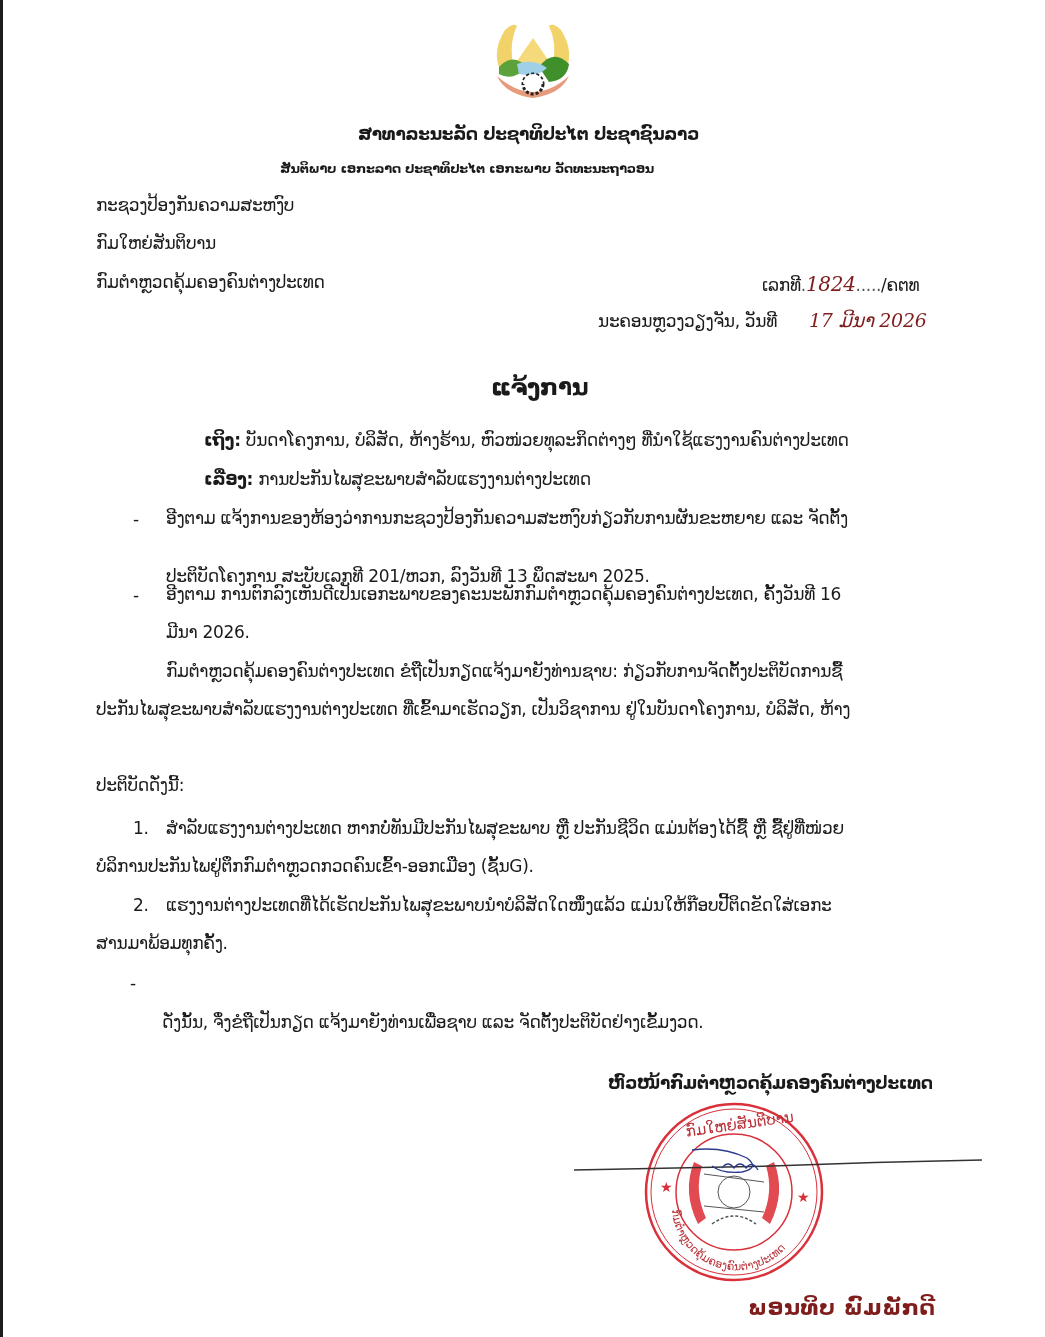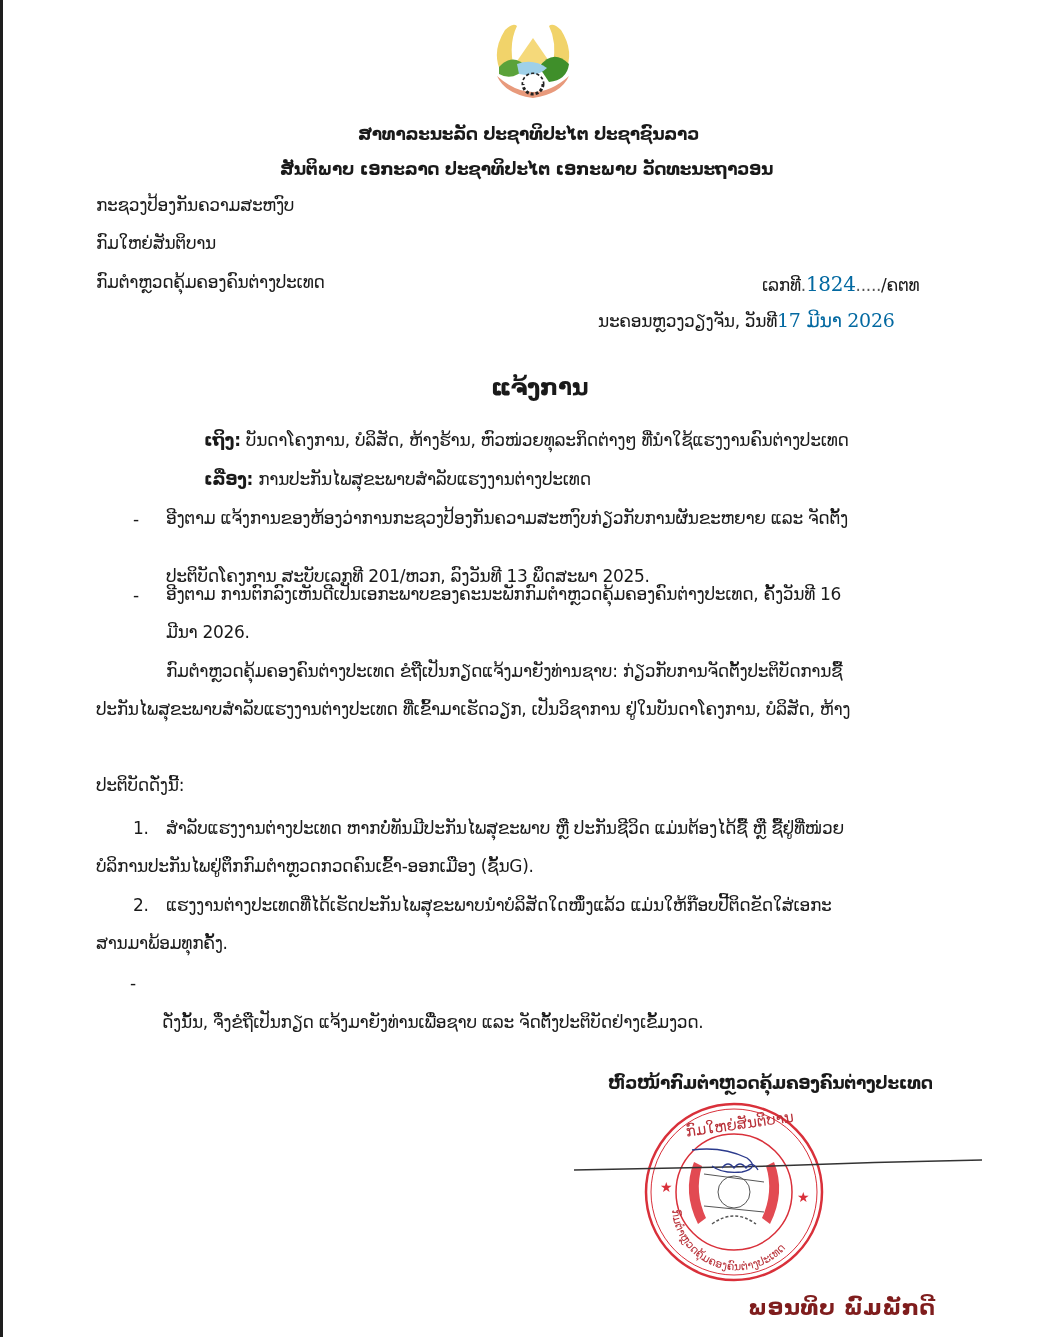--- a/index.html
+++ b/index.html
@@ -9,21 +9,21 @@
     font-family: "DejaVu Sans", "Liberation Sans", sans-serif;
     color: #1a1a1a;
     position: relative;
   }
   .left-edge { position: absolute; left: 0; top: 0; width: 3px; height: 1337px; background: #1e1e1e; }
   .page { position: absolute; left: 0; top: 0; width: 1045px; height: 1337px; }
   .abs { position: absolute; white-space: nowrap; }
   .t { font-size: 17px; line-height: 24px; letter-spacing: -0.3px; }
   .bold { font-weight: bold; }
   .emblem { position: absolute; left: 483px; top: 12px; width: 100px; height: 92px; }
-  .handwrite { font-family: "DejaVu Serif", serif; color: #0369a1; font-size: 20px; }
+  .handwrite { font-family: "DejaVu Serif", serif; font-style: italic; color: #7f1d1d; font-size: 20px; }
   .dots { color: #555; }
   .stamp { position: absolute; left: 642px; top: 1100px; width: 185px; height: 185px; }
   .sign-line { position: absolute; left: 572px; top: 1148px; width: 412px; height: 30px; }
   .signer { color: #7f1d1d; font-size: 22px; font-weight: bold; letter-spacing: 0.5px; }
   .bullet { position: absolute; font-size: 17px; }
 </style>
 </head>
 <body>
 
 <div class="left-edge"></div>
@@ -36,31 +36,31 @@
     <path d="M32 52 L50 26 L68 52 Z" fill="#f5d97a"></path>
     <path d="M16 55 Q30 40 44 55 Q30 70 16 62 Z" fill="#5ba23a"></path>
     <path d="M56 55 Q70 36 86 52 Q84 68 66 70 Z" fill="#3f8f2a"></path>
     <path d="M34 52 Q50 46 64 56 Q54 66 36 62 Z" fill="#9fd0e8"></path>
     <path d="M14 64 Q50 96 86 64 Q78 82 50 86 Q22 82 14 64 Z" fill="#e89a7c"></path>
     <circle cx="50" cy="72" r="10" fill="none" stroke="#222" stroke-width="3" stroke-dasharray="3 2"></circle>
     <path d="M40 72 A10 10 0 0 1 60 72" fill="#fff"></path>
   </svg>
 
   <div class="abs t bold" style="left:358px; top:122px; font-size:17px;">ສາທາລະນະລັດ ປະຊາທິປະໄຕ ປະຊາຊົນລາວ</div>
-  <div class="abs t bold" style="left:280px; top:157px; font-size:17px;">ສັນຕິພາບ ເອກະລາດ ປະຊາທິປະໄຕ ເອກະພາບ ວັດທະນະຖາວອນ</div>
+  <div class="abs t bold" style="left:280px; top:157px; font-size:13px;">ສັນຕິພາບ ເອກະລາດ ປະຊາທິປະໄຕ ເອກະພາບ ວັດທະນະຖາວອນ</div>
 
   <div class="abs t" style="left:96px; top:193px;">ກະຊວງປ້ອງກັນຄວາມສະຫງົບ</div>
   <div class="abs t" style="left:96px; top:231px;">ກົມໃຫຍ່ສັນຕິບານ</div>
   <div class="abs t" style="left:96px; top:270px;">ກົມຕໍາຫຼວດຄຸ້ມຄອງຄົນຕ່າງປະເທດ</div>
 
   <div class="abs t" style="left:762px; top:272px;">
     <span>ເລກທີ</span><span class="dots">.</span><span class="handwrite">1824</span><span class="dots">.....</span><span>/ຄຕທ</span>
   </div>
   <div class="abs t" style="left:598px; top:308px;">
-    <span>ນະຄອນຫຼວງວຽງຈັນ, ວັນທີ</span><span class="handwrite" style="font-size:19px;">17 ມີນາ 2026</span>
+    <span>ນະຄອນຫຼວງວຽງຈັນ, ວັນທີ</span><span class="handwrite" style="font-size:19px;padding-left:32px;">17 ມີນາ 2026</span>
   </div>
 
   <div class="abs t bold" style="left:491px; top:375px; font-size:23px;">ແຈ້ງການ</div>
 
   <div class="abs t" style="left:204px; top:428px;">
     <span class="bold">ເຖິງ:</span>
     <span>ບັນດາໂຄງການ, ບໍລິສັດ, ຫ້າງຮ້ານ, ຫົວໜ່ວຍທຸລະກິດຕ່າງໆ ທີ່ນໍາໃຊ້ແຮງງານຄົນຕ່າງປະເທດ</span>
   </div>
   <div class="abs t" style="left:204px; top:467px;">
     <span class="bold">ເລື່ອງ:</span>

